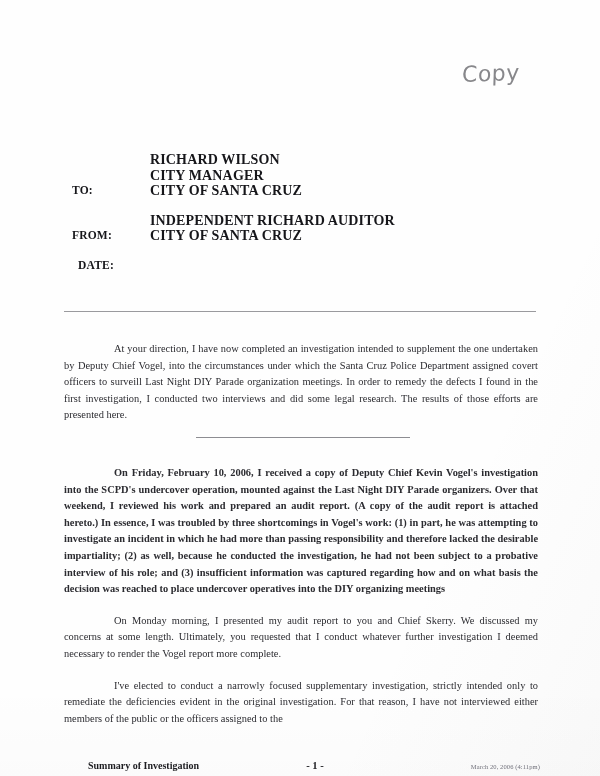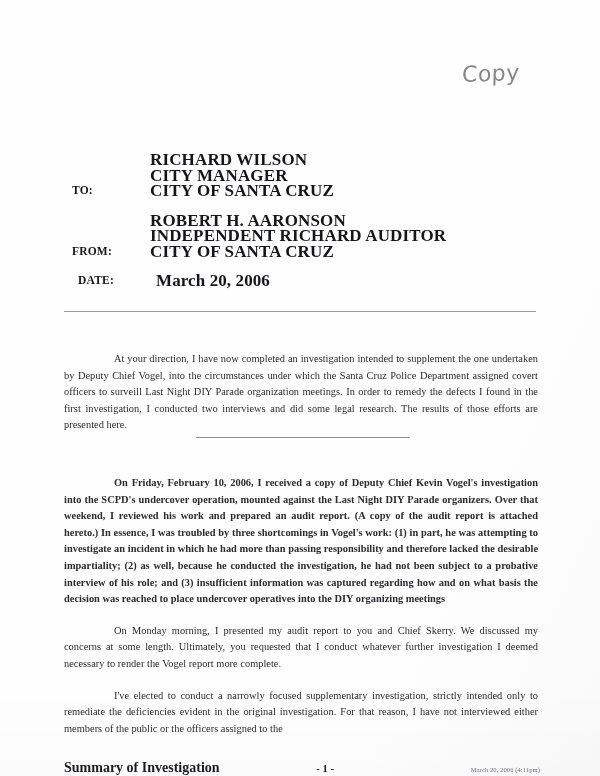--- a/index.html
+++ b/index.html
@@ -67,21 +67,21 @@
     flex: 0 0 78px;
     font-weight: bold;
     font-size: 11.5px;
     letter-spacing: 0.2px;
     line-height: 15.5px;
     color: #16161a;
   }
   .head-value {
     flex: 1;
     font-weight: bold;
-    font-size: 17px;
+    font-size: 14px;
     line-height: 15.5px;
     letter-spacing: 0.15px;
     color: #16161a;
   }
   .head-value .line { display: block; }
   .head-value.normalcase { letter-spacing: 0.1px; }
 
   
   hr.rule-full {
     position: absolute;
@@ -101,21 +101,21 @@
     height: 0;
     margin: 0;
     border: 0;
     border-top: 1px solid #8d8d92;
   }
 
   
   .body-copy {
     position: absolute;
     left: 64px;
-    top: 351px;
+    top: 341px;
     width: 474px;
   }
   .para {
     font-size: 10.4px;
     line-height: 16.6px;
     text-align: justify;
     text-indent: 50px;
     margin: 0 0 15px 0;
     color: #2b2b30;
     letter-spacing: 0.01px;
@@ -128,23 +128,24 @@
   .footer {
     position: absolute;
     left: 64px;
     top: 760px;
     width: 476px;
     display: flex;
     align-items: baseline;
   }
   .footer-title {
     font-weight: bold;
-    font-size: 14px;
+    font-size: 10px;
     color: #1c1c20;
     flex: 0 0 auto;
+    margin-left: 24px;
   }
   .footer-page {
     flex: 1 1 auto;
     text-align: center;
     font-weight: bold;
     font-size: 10.6px;
     color: #1c1c20;
     margin-left: -40px;
   }
   .footer-stamp {
@@ -171,31 +172,27 @@
       <div class="head-value">
         <span class="line">RICHARD WILSON</span>
         <span class="line">CITY MANAGER</span>
         <span class="line">CITY OF SANTA CRUZ</span>
       </div>
     </div>
 
     <div class="head-row">
       <div class="head-label">FROM:</div>
       <div class="head-value">
-        <span class="line">ROBERT H. AARONSON</span>
         <span class="line">INDEPENDENT RICHARD AUDITOR</span>
         <span class="line">CITY OF SANTA CRUZ</span>
       </div>
     </div>
 
     <div class="head-row">
       <div class="head-label">DATE:</div>
-      <div class="head-value normalcase">
-        <span class="line">March 20, 2006</span>
-      </div>
     </div>
 
   </div>
 
   <hr class="rule-full">
 
   <hr class="rule-short">
 
   <div class="body-copy">
     <p class="para">At your direction, I have now completed an investigation intended to supplement the one undertaken by Deputy Chief Vogel, into the circumstances under which the Santa Cruz Police Department assigned covert officers to surveill Last Night DIY Parade organization meetings.  In order to remedy the defects I found in the first investigation, I conducted two interviews and did some legal research.  The results of those efforts are presented here.</p>

